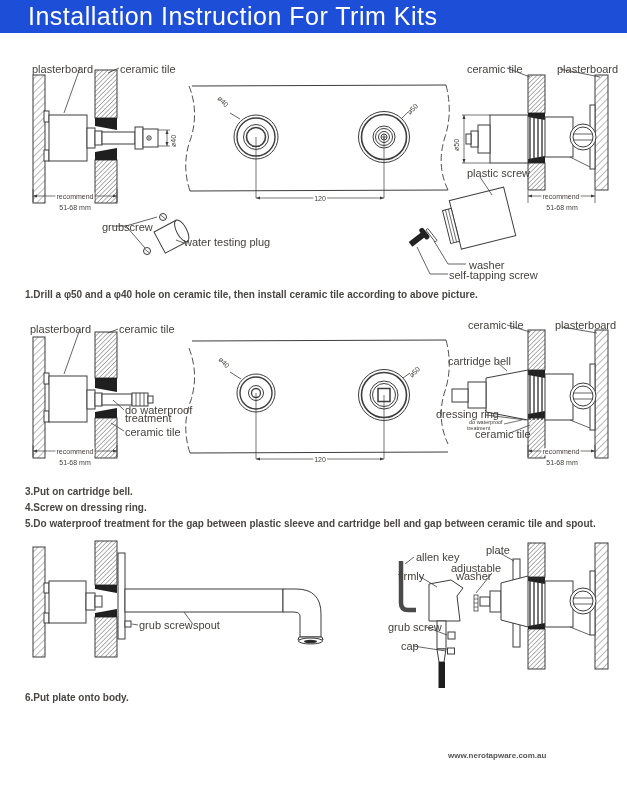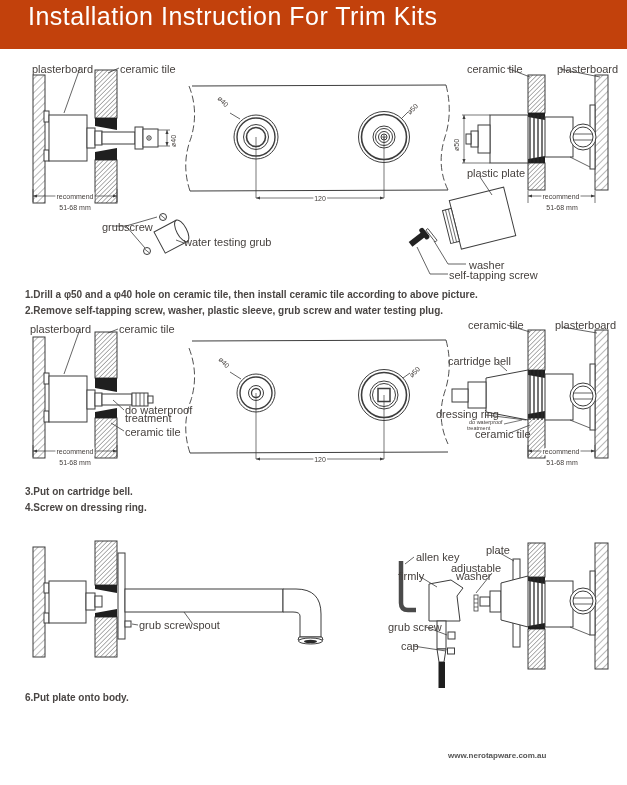--- a/index.html
+++ b/index.html
@@ -1,18 +1,18 @@
 <!DOCTYPE html>
 <html><head>
 <meta charset="utf-8">
 <style>
   html,body{margin:0;padding:0;background:#fff;}
   .page{position:relative;width:627px;height:785px;background:#fff;
         font-family:"Liberation Sans",sans-serif;overflow:hidden;}
-  .titlebar{position:absolute;left:0;top:0;width:627px;height:49px;background:#c2410c;}
+  .titlebar{position:absolute;left:0;top:0;width:627px;height:33px;background:#1d4ed8;}
   .title{position:absolute;left:28px;top:0;line-height:33px;font-size:25px;color:#ffffff;letter-spacing:.5px;}
   .row{position:absolute;left:0;}
   .lbl{position:absolute;font-size:11px;line-height:8px;color:#46413e;white-space:nowrap;}
   .xs{font-size:5.5px;line-height:6px;}
   .step{position:absolute;left:25px;font-size:10px;font-weight:bold;color:#4a4644;white-space:nowrap;}
   .site{position:absolute;font-size:8px;font-weight:bold;color:#555555;}
   svg text.dim{font-family:"Liberation Sans",sans-serif;font-size:7px;fill:#46413e;}
   .knock{paint-order:stroke;stroke:#ffffff;stroke-width:3px;}
   .defs{position:absolute;width:0;height:0;}
 </style>
@@ -151,29 +151,28 @@
       <line x1="528" y1="141" x2="595" y2="141" stroke-width="0.7" marker-start="url(#ar)" marker-end="url(#ar)"></line>
     </g>
     <text class="dim" transform="translate(459,96) rotate(-90)">ø50</text>
     <text class="dim knock" x="561" y="144" text-anchor="middle">recommend</text>
     <text class="dim" x="562" y="155" text-anchor="middle">51-68 mm</text>
   </svg>
 
   <span class="lbl" style="left:32px;top:65px">plasterboard</span>
   <span class="lbl" style="left:120px;top:65px">ceramic tile</span>
   <span class="lbl" style="left:102px;top:223px">grubscrew</span>
-  <span class="lbl" style="left:184px;top:238px">water testing grub</span>
+  <span class="lbl" style="left:184px;top:238px">water testing plug</span>
   <span class="lbl" style="left:467px;top:65px">ceramic tile</span>
   <span class="lbl" style="left:557px;top:65px">plasterboard</span>
-  <span class="lbl" style="left:467px;top:169px">plastic plate</span>
+  <span class="lbl" style="left:467px;top:169px">plastic screw</span>
   <span class="lbl" style="left:469px;top:261px">washer</span>
   <span class="lbl" style="left:449px;top:271px">self-tapping screw</span>
 
   <div class="step" style="top:289px">1.Drill a φ50 and a φ40 hole on ceramic tile, then install ceramic tile according to above picture.</div>
-  <div class="step" style="top:305px">2.Remove self-tapping screw, washer, plastic sleeve, grub screw and water testing plug.</div>
 
   <svg class="row" style="top:318px" width="627" height="165" viewBox="0 0 627 165">
     <g fill="none" stroke="#3d3d3d" stroke-width="1">
       <rect x="33" y="19" width="12" height="121" fill="url(#hp)"></rect>
       <rect x="95" y="14" width="22" height="46" fill="url(#ht)"></rect>
       <rect x="95" y="100" width="22" height="40" fill="url(#ht)"></rect>
       <path d="M95,60 L117,60 L117,74 L95,70 Z" fill="#1f1f1f" stroke="none"></path>
       <path d="M95,100 L117,100 L117,90 L95,94 Z" fill="#1f1f1f" stroke="none"></path>
       <rect x="44" y="55" width="5" height="11" fill="#ffffff"></rect>
       <rect x="44" y="93" width="5" height="11" fill="#ffffff"></rect>
@@ -263,20 +262,21 @@
   <span class="lbl" style="left:468px;top:321px">ceramic tile</span>
   <span class="lbl" style="left:555px;top:321px">plasterboard</span>
   <span class="lbl" style="left:448px;top:357px">cartridge bell</span>
   <span class="lbl" style="left:436px;top:410px">dressing ring</span>
   <span class="lbl xs" style="left:469px;top:419px">do waterproof</span>
   <span class="lbl xs" style="left:467px;top:425px">treatment</span>
   <span class="lbl" style="left:475px;top:430px">ceramic tile</span>
 
   <div class="step" style="top:486px">3.Put on cartridge bell.</div>
   <div class="step" style="top:502px">4.Screw on dressing ring.</div>
+  <div class="step" style="top:518px">5.Do waterproof treatment for the gap between plastic sleeve and cartridge bell and gap between ceramic tile and spout.</div>
 
   <svg class="row" style="top:535px" width="627" height="170" viewBox="0 0 627 170">
     <g fill="none" stroke="#3d3d3d" stroke-width="1">
       <rect x="33" y="12" width="12" height="110" fill="url(#hp)"></rect>
       <rect x="95" y="6" width="22" height="44" fill="url(#ht)"></rect>
       <rect x="95" y="82" width="22" height="40" fill="url(#ht)"></rect>
       <path d="M95,50 L117,50 L117,58 L95,54 Z" fill="#1f1f1f" stroke="none"></path>
       <path d="M95,82 L117,82 L117,74 L95,78 Z" fill="#1f1f1f" stroke="none"></path>
       <rect x="44" y="48" width="5" height="10" fill="#ffffff"></rect>
       <rect x="44" y="78" width="5" height="10" fill="#ffffff"></rect>

